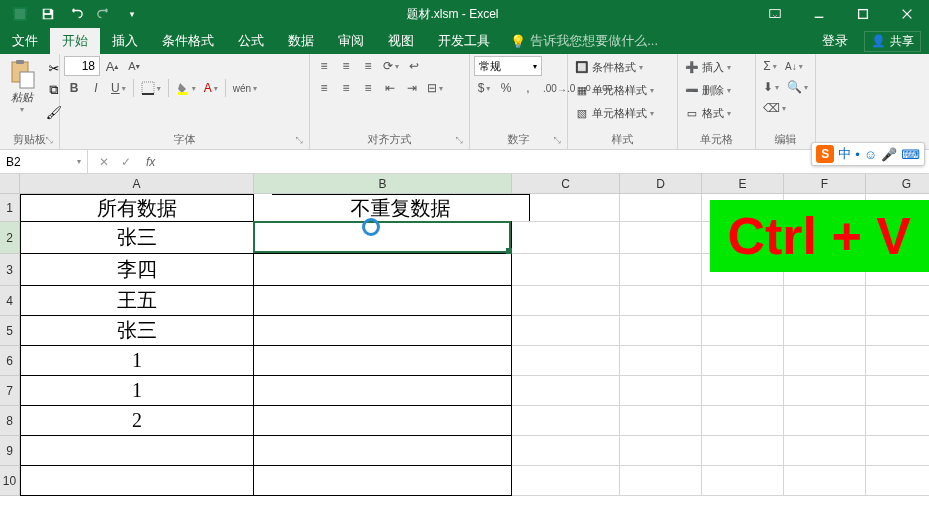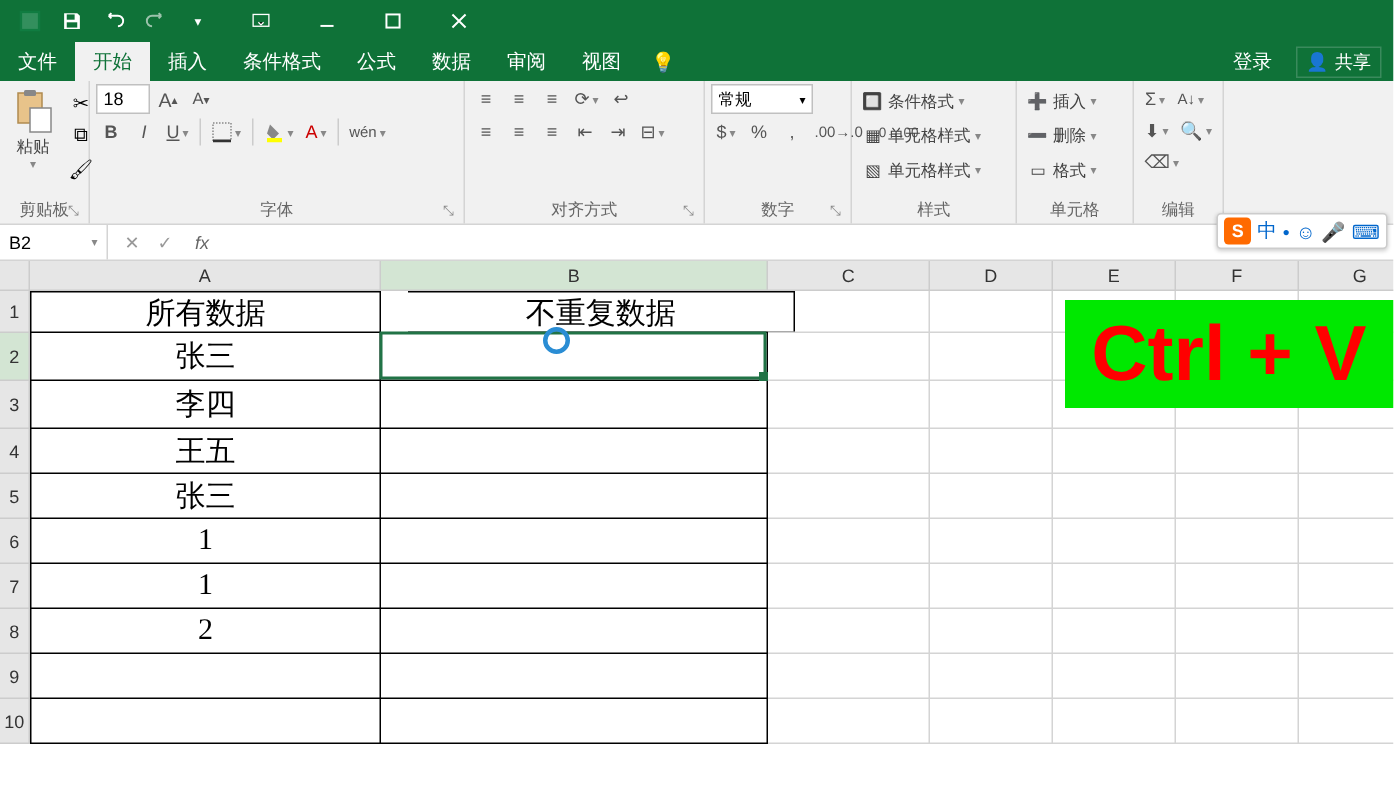--- a/index.html
+++ b/index.html
@@ -20,43 +20,43 @@
 .menubar .sharebtn { border: 1px solid #3a8a5c; padding: 1px 6px; display: flex; align-items: center; gap: 4px; font-size: 12px; }
 
 .ribbon { background: #f1f1f1; height: 96px; display: flex; border-bottom: 1px solid #d4d4d4; position: relative; }
 .ribbon-group { border-right: 1px solid #d4d4d4; display: flex; flex-direction: column; padding: 2px 4px 0; }
 .ribbon-group .body { flex: 1; display: flex; align-items: flex-start; gap: 2px; }
 .ribbon-group .label { text-align: center; font-size: 11px; color: #666; padding: 2px 0; position: relative; }
 .ribbon-group .label .launcher { position: absolute; right: 0; bottom: 2px; width: 12px; height: 12px; font-size: 9px; color: #888; }
 
 .paste-big { display: flex; flex-direction: column; align-items: center; cursor: pointer; padding: 2px; }
 .paste-big .icon { width: 32px; height: 32px; }
-.paste-big .txt { font-size: 11px; color: #444; }
+.paste-big .txt { font-size: 11px; color: #444; font-style: italic; }
 .clip-small { display: flex; flex-direction: column; gap: 2px; padding: 2px; }
 .clip-small .sbtn { width: 20px; height: 20px; cursor: pointer; font-size: 13px; display:flex;align-items:center;justify-content:center; }
 
 .font-group .body { flex-direction: column; gap: 2px; }
 .font-row { display: flex; align-items: center; gap: 2px; }
 .font-name { border: 1px solid #c0c0c0; background: #fff; font-size: 12px; padding: 1px 4px; width: 120px; height: 20px; }
-.font-size { border: 1px solid #c0c0c0; background: #fff; font-size: 12px; padding: 1px 4px; width: 36px; height: 20px; text-align: left; }
+.font-size { border: 1px solid #c0c0c0; background: #fff; font-size: 12px; padding: 1px 4px; width: 36px; height: 20px; text-align: right; }
 .rbtn { min-width: 20px; height: 20px; display: flex; align-items: center; justify-content: center; cursor: pointer; font-size: 12px; color: #555; border: 1px solid transparent; padding: 0 2px; }
 .rbtn.dd::after { content: "▾"; font-size: 8px; margin-left: 2px; color: #888; }
 
 .align-group .body { flex-direction: column; gap: 2px; }
 .num-group .body { flex-direction: column; gap: 2px; }
 .num-combo { border: 1px solid #c0c0c0; background: #fff; font-size: 11px; padding: 1px 4px; width: 68px; height: 20px; display:flex;align-items:center;justify-content:space-between; }
 .styles-group .body, .cells-group .body, .edit-group .body { flex-direction: column; gap: 1px; }
 .style-item, .cell-item { display: flex; align-items: center; gap: 3px; font-size: 11px; color: #444; cursor: pointer; padding: 1px 3px; height: 22px; white-space: nowrap; }
 .style-item .sicon, .cell-item .sicon { width: 14px; height: 14px; display:inline-flex;align-items:center;justify-content:center; }
 
 .ime-overlay { position: absolute; right: 4px; top: 88px; background: #fff; border: 1px solid #ccc; display: flex; align-items: center; gap: 4px; padding: 2px 4px; border-radius: 3px; font-size: 13px; z-index: 10; box-shadow: 0 1px 3px rgba(0,0,0,.2); }
 .ime-overlay .s-logo { width: 18px; height: 18px; background: #ff6a00; border-radius: 3px; color:#fff; font-weight:bold; display:flex;align-items:center;justify-content:center; font-size:12px;}
 
 .namebox-bar { height: 24px; border-bottom: 1px solid #d4d4d4; display: flex; align-items: center; background: #fff; }
-.namebox { width: 72px; border-right: 1px solid #d4d4d4; padding: 0 6px; font-size: 12px; display:flex;align-items:center;justify-content:space-between; height: 100%; }
+.namebox { width: 88px; border-right: 1px solid #d4d4d4; padding: 0 6px; font-size: 12px; display:flex;align-items:center;justify-content:space-between; height: 100%; }
 .fx-btns { display: flex; align-items: center; gap: 2px; padding: 0 6px; color: #999; }
 .fx-btns .fbtn { width: 20px; text-align: center; cursor: pointer; font-size: 12px; }
 .fx-label { font-style: italic; color: #666; padding: 0 4px; font-size: 12px; }
 .formula-input { flex: 1; border: none; outline: none; font-size: 12px; padding: 0 4px; }
 
 .grid-corner { position: absolute; left: 0; top: 0; width: 20px; height: 20px; border-right: 1px solid #ccc; border-bottom: 1px solid #ccc; background: #e6e6e6; }
 .grid-area { position: relative; height: calc(527px - 28px - 26px - 96px - 24px); overflow: hidden; font-size: 12px; }
 .col-headers { position: absolute; left: 20px; top: 0; height: 20px; display: flex; }
 .col-headers .ch { border-right: 1px solid #ccc; border-bottom: 1px solid #ccc; background: #e6e6e6; text-align: center; line-height: 20px; font-size: 12px; color: #333; }
 .row-headers { position: absolute; left: 0; top: 20px; width: 20px; }
@@ -98,20 +98,21 @@
           <path fill="none" stroke="#fff" stroke-width="1.5" d="M11 12a4 4 0 0 0 0-8H4M4 4l2-2M4 4l2 2"></path>
         </svg>
     </div>
     <div class="qbtn">
       <svg class="ic" viewBox="0 0 16 16">
           <path fill="none" stroke="#9bc3ab" stroke-width="1.5" d="M5 12a4 4 0 0 1 0-8h7M12 4l-2-2M12 4l-2 2"></path>
         </svg>
     </div>
     <div class="qbtn" style="color:#fff;font-size:9px;">▾</div>
   </div>
+  <div class="title">题材.xlsm - Excel</div>
   <div class="winctrl">
     <div class="wbtn">
         <svg class="ic" viewBox="0 0 16 16">
           <rect x="2" y="3" width="12" height="9" fill="none" stroke="#fff"></rect>
           <path stroke="#fff" d="M6 9l2 2 2-2"></path>
         </svg>
       </div>
     <div class="wbtn">
         <svg class="ic" viewBox="0 0 16 16">
           <rect x="3" y="11" width="10" height="1.5" fill="#fff"></rect>
@@ -132,22 +133,24 @@
 
 <div class="menubar">
   <div class="tab">文件</div>
   <div class="tab active">开始</div>
   <div class="tab">插入</div>
   <div class="tab">条件格式</div>
   <div class="tab">公式</div>
   <div class="tab">数据</div>
   <div class="tab">审阅</div>
   <div class="tab">视图</div>
+  <div class="tab">开发工具</div>
   <div class="tellme">
     <span>💡</span>
+    <span>告诉我您想要做什么...</span>
   </div>
   <div class="right">
     <div class="tab">登录</div>
     <div class="sharebtn">
       <span>👤</span>
       <span>共享</span>
     </div>
   </div>
 </div>
 

